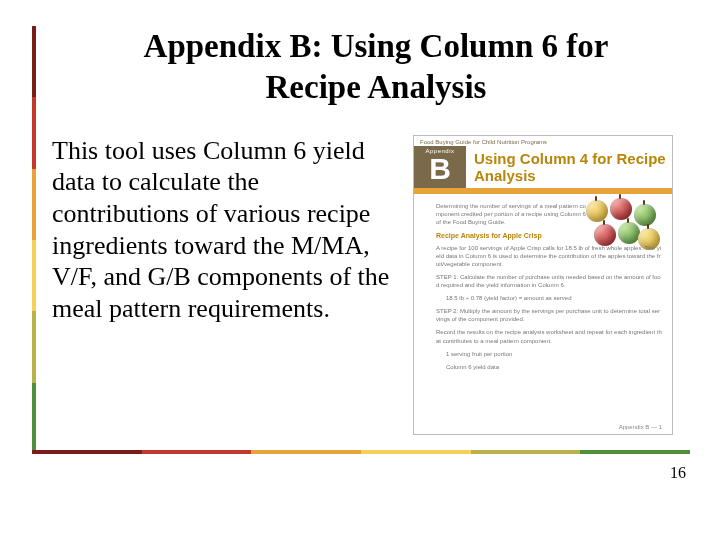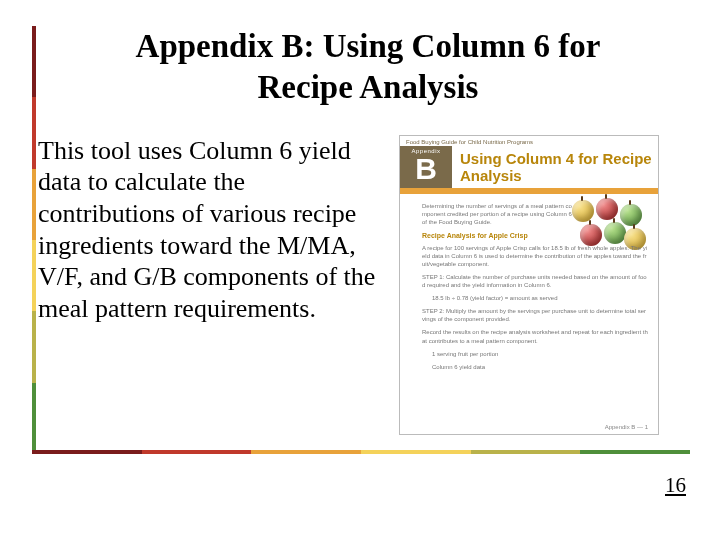--- a/index.html
+++ b/index.html
@@ -1,21 +1,21 @@
 <!DOCTYPE html>
 <html><head>
 <meta charset="utf-8">
 <style>
   * { margin: 0; padding: 0; box-sizing: border-box; }
   html, body { width: 720px; height: 540px; background: #fff; font-family: "Times New Roman", Times, serif; color: #000; }
   .slide {
     position: relative;
     width: 720px;
     height: 504px;
-    padding: 20px 30px 30px 28px;
+    padding: 20px 30px 30px 36px;
   }
   .accent-vert {
     position: absolute;
     left: 32px;
     top: 26px;
     bottom: 50px;
     width: 4px;
     display: flex;
     flex-direction: column;
   }
@@ -40,21 +40,21 @@
     margin-left: 60px;
     margin-top: 6px;
     text-align: center;
     font-size: 33px;
     line-height: 1.25;
     width: 560px;
   }
   .body-row {
     display: flex;
     margin-top: 26px;
-    margin-left: 10px;
+    margin-left: 16px;
     gap: 16px;
     align-items: flex-start;
   }
   .body-text {
     font-size: 26px;
     line-height: 1.22;
     width: 345px;
   }
   .thumb {
     width: 260px;
@@ -133,23 +133,22 @@
   .thumb-foot {
     position: absolute;
     right: 10px;
     bottom: 4px;
     font-size: 6px;
     color: #888;
   }
   .pagenum {
     position: absolute;
     right: 34px;
-    bottom: 6px;
-    font-size: 21px;
-    text-decoration: underline;
+    bottom: 22px;
+    font-size: 16px;
   }
 </style>
 </head>
 <body>
 
 <div class="slide">
 
   <div class="accent-vert">
     <div class="seg c-maroon"></div>
       <div class="seg c-red"></div>

